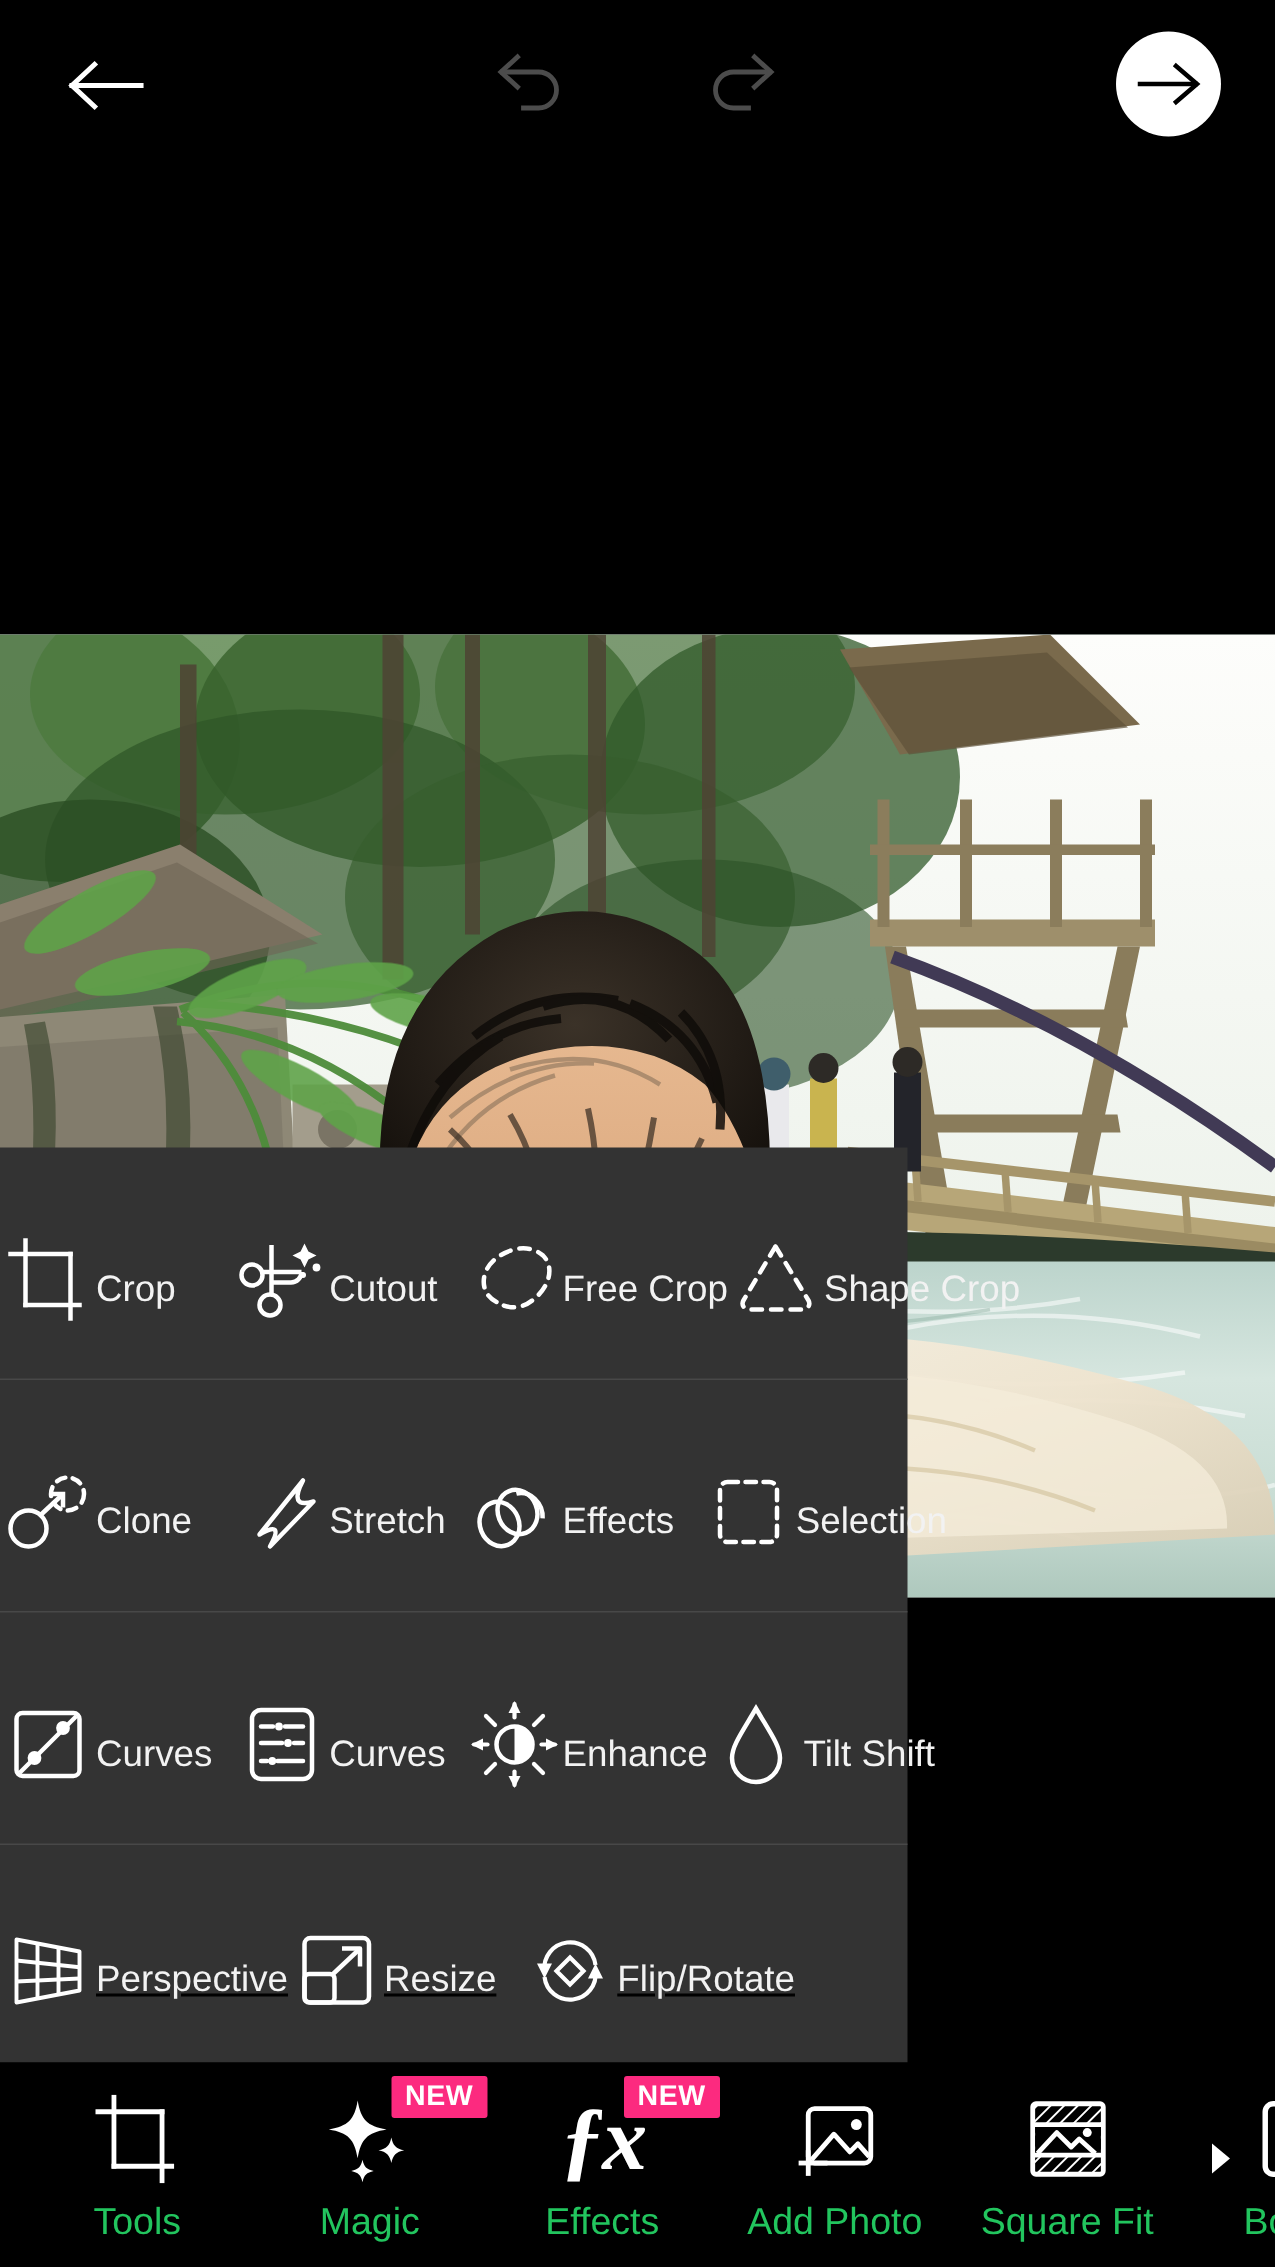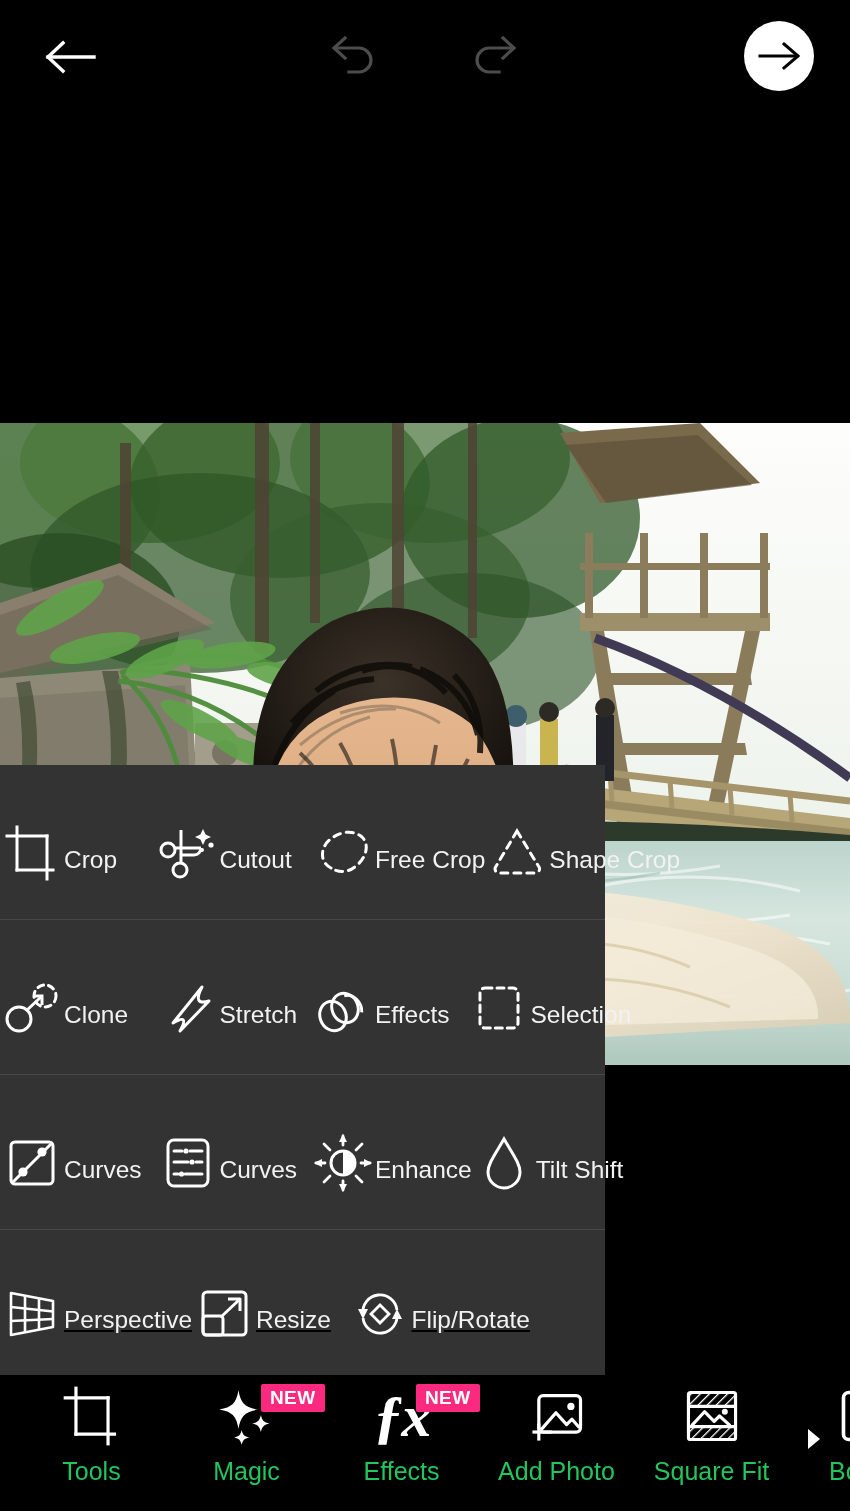--- a/index.html
+++ b/index.html
@@ -96,21 +96,21 @@
     position:relative;
     display:flex;
     height:136px;
     padding-left:14px;
   }
   .nav-item {
     position:relative;
     flex:0 0 155px;
     display:flex; flex-direction:column;
     align-items:center; justify-content:flex-start;
-    padding-top:8px;
+    padding-top:18px;
     cursor:pointer;
   }
   .nav-icon {
     width:70px; height:66px;
     display:flex; align-items:center; justify-content:center;
   }
   .nav-icon svg { display:block; overflow:visible; }
   .nav-label {
     margin-top:10px;
     color:#22c55e;

